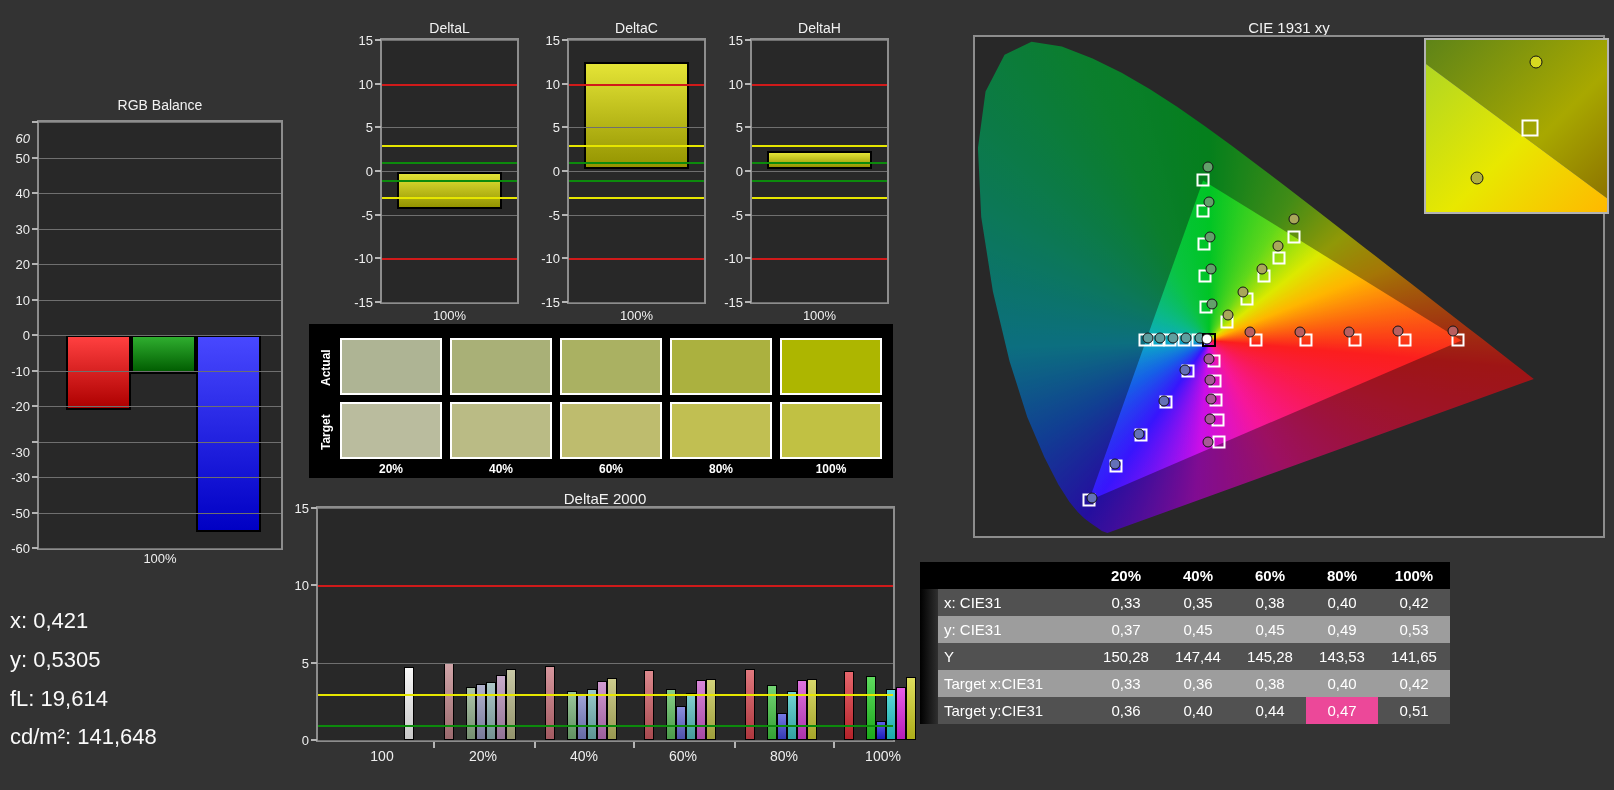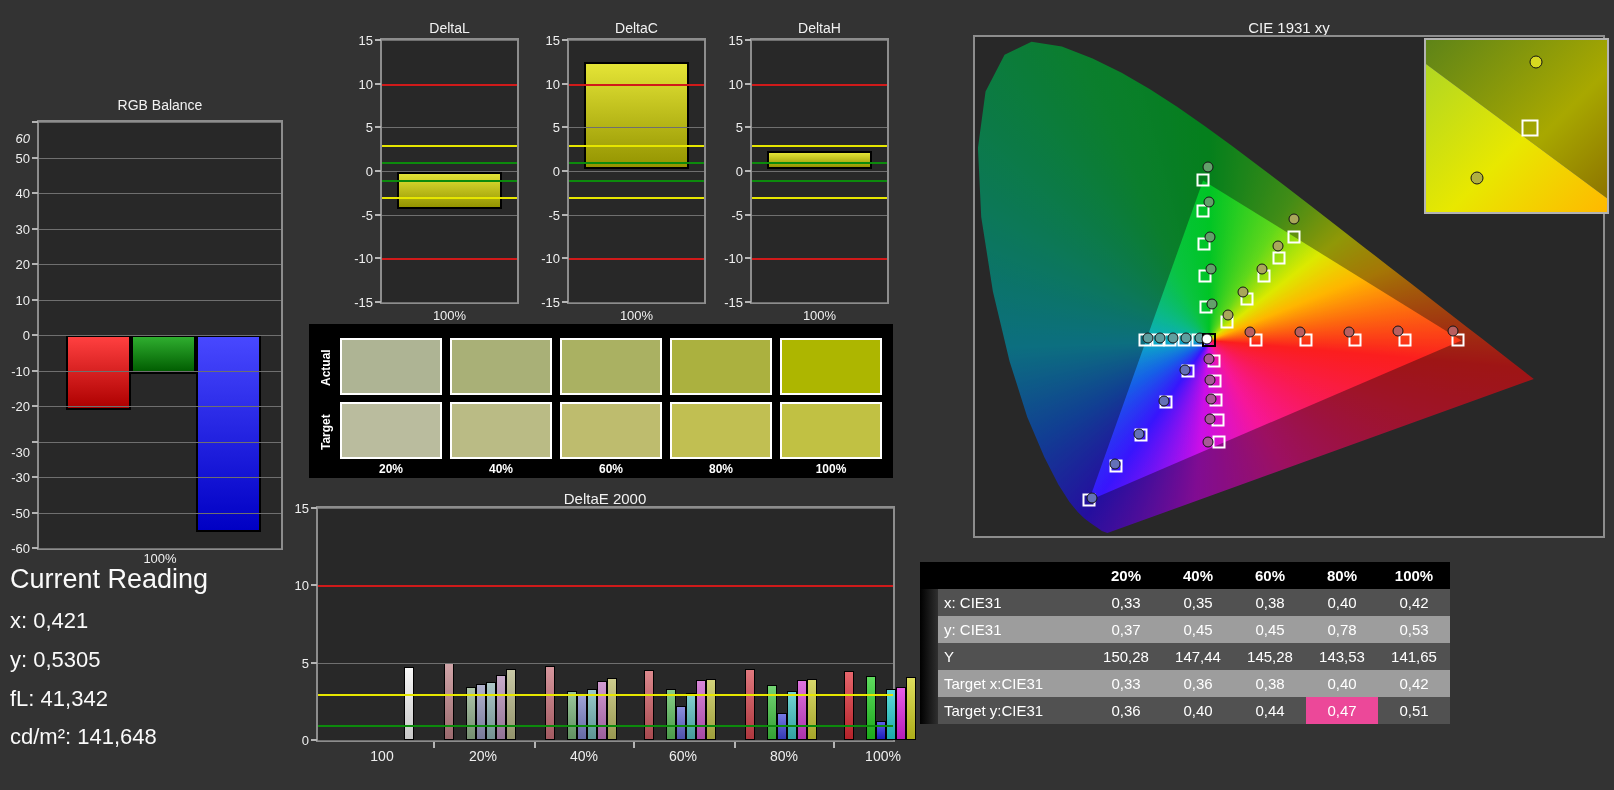--- a/index.html
+++ b/index.html
@@ -357,21 +357,21 @@
         <div class="tval" style="background:#515151;color:#fff;">0,38</div>
         <div class="tval" style="background:#515151;color:#fff;">0,40</div>
         <div class="tval" style="background:#515151;color:#fff;">0,42</div>
       </div>
       <div class="trow">
         <div class="tgut"></div>
         <div class="tlab" style="background:#9d9d9d;color:#fff;">y: CIE31</div>
         <div class="tval" style="background:#9d9d9d;color:#fff;">0,37</div>
         <div class="tval" style="background:#9d9d9d;color:#fff;">0,45</div>
         <div class="tval" style="background:#9d9d9d;color:#fff;">0,45</div>
-        <div class="tval" style="background:#9d9d9d;color:#fff;">0,78</div>
+        <div class="tval" style="background:#9d9d9d;color:#fff;">0,49</div>
         <div class="tval" style="background:#9d9d9d;color:#fff;">0,53</div>
       </div>
       <div class="trow">
         <div class="tgut"></div>
         <div class="tlab" style="background:#515151;color:#fff;">Y</div>
         <div class="tval" style="background:#515151;color:#fff;">150,28</div>
         <div class="tval" style="background:#515151;color:#fff;">147,44</div>
         <div class="tval" style="background:#515151;color:#fff;">145,28</div>
         <div class="tval" style="background:#515151;color:#fff;">143,53</div>
         <div class="tval" style="background:#515151;color:#fff;">141,65</div>
@@ -389,18 +389,17 @@
         <div class="tgut"></div>
         <div class="tlab" style="background:#515151;color:#fff;">Target y:CIE31</div>
         <div class="tval" style="background:#515151;color:#fff;">0,36</div>
         <div class="tval" style="background:#515151;color:#fff;">0,40</div>
         <div class="tval" style="background:#515151;color:#fff;">0,44</div>
         <div class="tval" style="background:#ec4899;color:#fff;">0,47</div>
         <div class="tval" style="background:#515151;color:#fff;">0,51</div>
       </div>
     </div>
 
-  <div class="reading-title" style="top:564px;">Current Reading</div>
   <div class="reading-line" style="top:608px;">x: 0,421</div>
   <div class="reading-line" style="top:647px;">y: 0,5305</div>
-  <div class="reading-line" style="top:686px;">fL: 41,342</div>
+  <div class="reading-line" style="top:686px;">fL: 19,614</div>
   <div class="reading-line" style="top:724px;">cd/m²: 141,648</div>
 </div>
 
 </body></html>

